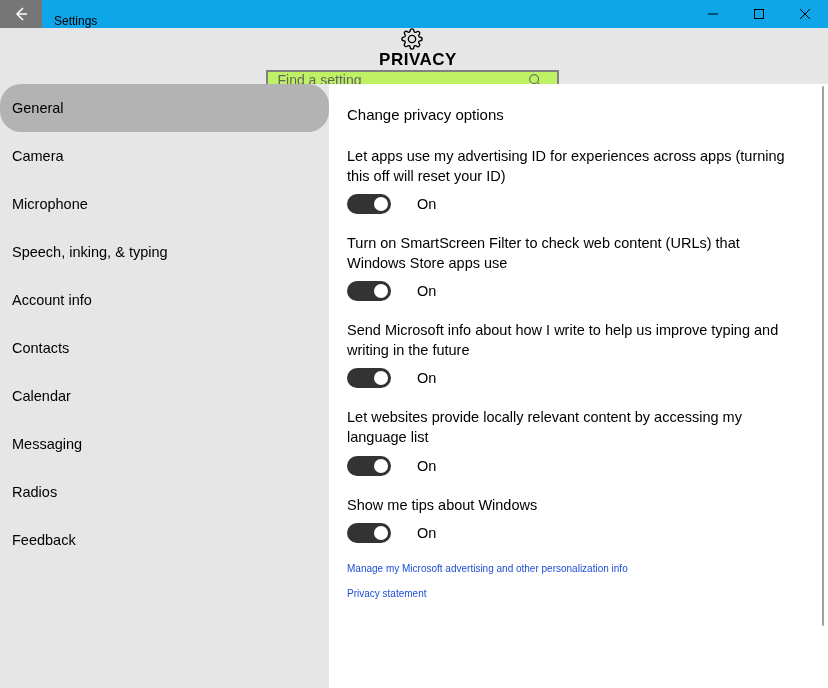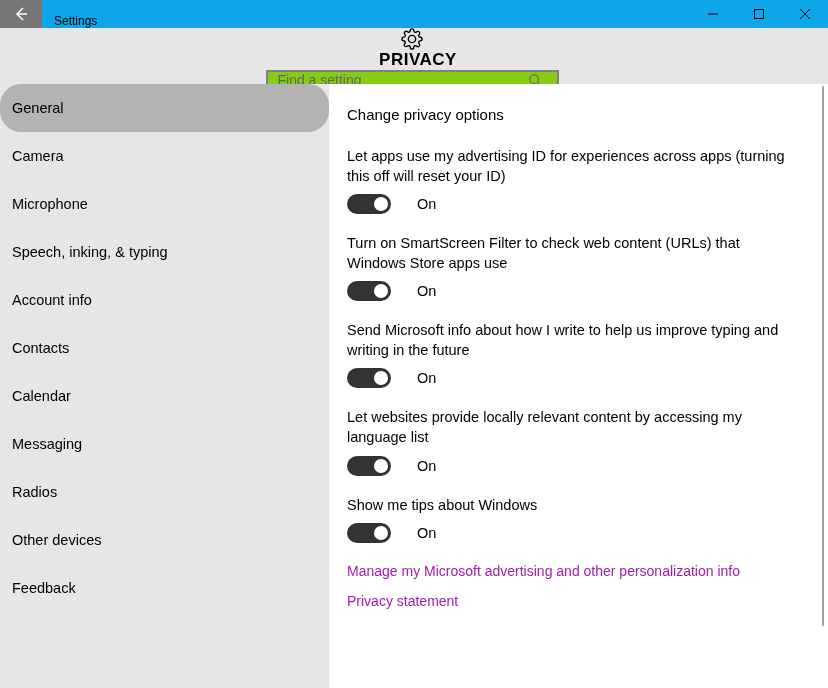--- a/index.html
+++ b/index.html
@@ -58,21 +58,21 @@
     margin-left: 12px;
     font-size: 17px;
     font-weight: 600;
     letter-spacing: 0.5px;
   }
   .header-spacer { flex: 1; }
   .search-box {
     width: 293px;
     height: 33px;
     border: 2px solid #808080;
-    background: #84cc16;
+    background: #bef264;
     display: flex;
     align-items: center;
     padding: 0 14px 0 10px;
     text-decoration: underline;
   }
   .search-box input {
     flex: 1;
     border: none;
     outline: none;
     font-size: 14px;
@@ -149,22 +149,22 @@
     height: 14px;
     border-radius: 50%;
     background: #fff;
   }
   .toggle-label {
     font-size: 14.5px;
     color: #000;
     margin-left: 14px;
   }
   .link {
-    font-size: 14px;
-    color: #a21caf;
+    font-size: 10px;
+    color: #1d4ed8;
     margin-bottom: 14px;
   }
   .scrollbar {
     position: absolute;
     right: 2px;
     top: 2px;
     width: 6px;
     height: 596px;
     background: transparent;
   }
@@ -248,23 +248,20 @@
       <div class="sidebar-item">
         <span>Calendar</span>
       </div>
       <div class="sidebar-item">
         <span>Messaging</span>
       </div>
       <div class="sidebar-item">
         <span>Radios</span>
       </div>
       <div class="sidebar-item">
-        <span>Other devices</span>
-      </div>
-      <div class="sidebar-item">
         <span>Feedback</span>
       </div>
     </div>
 
   <div class="main">
     <h1>Change privacy options</h1>
     <div id="settings">
         <div class="setting">
           <div class="setting-desc">Let apps use my advertising ID for experiences across apps (turning this off will reset your ID)</div>
           <div class="toggle-row">

